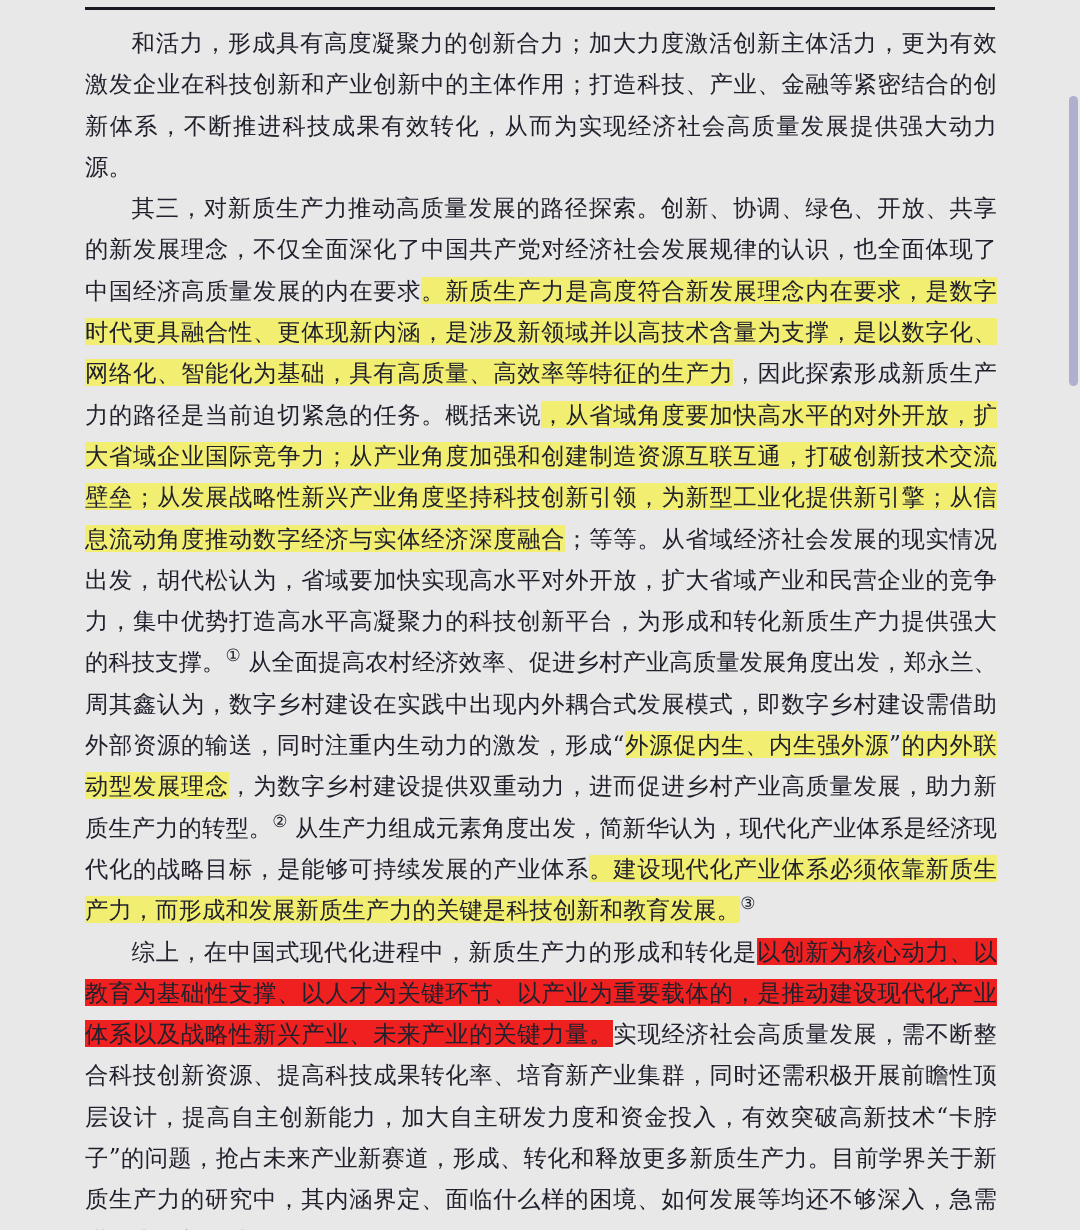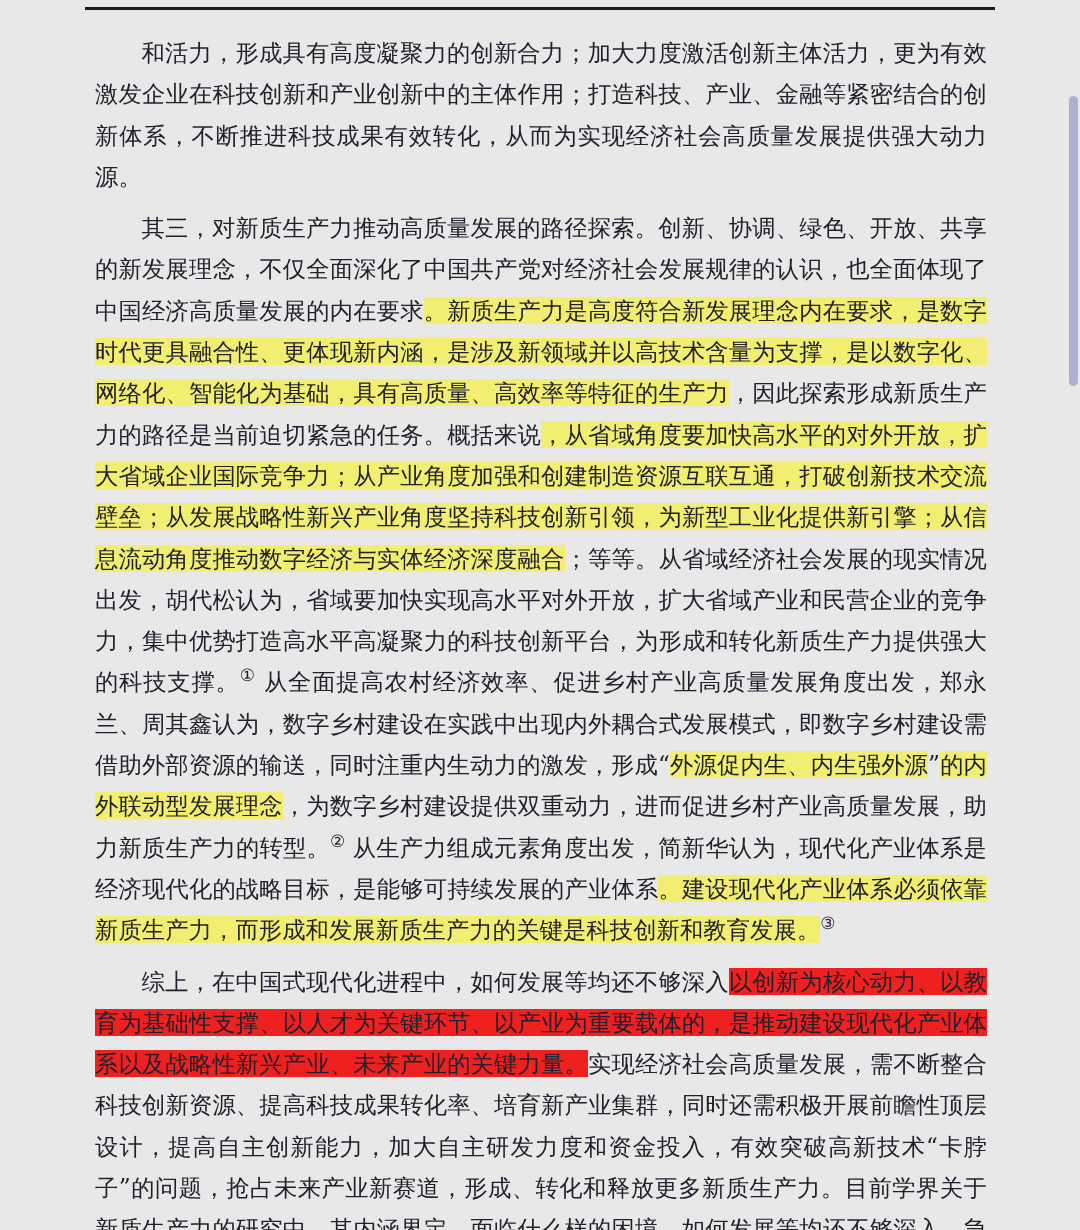--- a/index.html
+++ b/index.html
@@ -29,21 +29,21 @@
     height: 3px;
     background: #1a1a22;
   }
   .content {
     position: absolute;
     left: 85px;
     top: 22px;
     width: 912px;
   }
   p {
-    margin: 10px;
+    margin: 0;
     font-size: 23.3px;
     line-height: 41.3px;
     color: #20212c;
     text-align: justify;
     text-justify: inter-character;
     letter-spacing: 0.1px;
   }
   p.indent { text-indent: 2em; }
   .hl {
     background: #f2ee72;
@@ -85,21 +85,21 @@
 <div class="page">
 
   <div class="top-rule"></div>
 
   <div class="content">
 
     <p class="indent"><span>和活力，形成具有高度凝聚力的创新合力；加大力度激活创新主体活力，更为有效激发企业在科技创新和产业创新中的主体作用；打造科技、产业、金融等紧密结合的创新体系，不断推进科技成果有效转化，从而为实现经济社会高质量发展提供强大动力源。</span></p>
 
     <p class="indent"><span>其三，对新质生产力推动高质量发展的路径探索。创新、协调、绿色、开放、共享的新发展理念，不仅全面深化了中国共产党对经济社会发展规律的认识，也全面体现了中国经济高质量发展的内在要求</span><span class="hl">。新质生产力是高度符合新发展理念内在要求，是数字时代更具融合性、更体现新内涵，是涉及新领域并以高技术含量为支撑，是以数字化、网络化、智能化为基础，具有高质量、高效率等特征的生产力</span><span>，因此探索形成新质生产力的路径是当前迫切紧急的任务。概括来说</span><span class="hl">，从省域角度要加快高水平的对外开放，扩大省域企业国际竞争力；从产业角度加强和创建制造资源互联互通，打破创新技术交流壁垒；从发展战略性新兴产业角度坚持科技创新引领，为新型工业化提供新引擎；从信息流动角度推动数字经济与实体经济深度融合</span><span>；等等。从省域经济社会发展的现实情况出发，胡代松认为，省域要加快实现高水平对外开放，扩大省域产业和民营企业的竞争力，集中优势打造高水平高凝聚力的科技创新平台，为形成和转化新质生产力提供强大的科技支撑。</span><span class="fn">①</span><span> 从全面提高农村经济效率、促进乡村产业高质量发展角度出发，郑永兰、周其鑫认为，数字乡村建设在实践中出现内外耦合式发展模式，即数字乡村建设需借助外部资源的输送，同时注重内生动力的激发，形成“</span><span class="hl">外源促内生、内生强外源</span><span>”</span><span class="hl">的内外联动型发展理念</span><span>，为数字乡村建设提供双重动力，进而促进乡村产业高质量发展，助力新质生产力的转型。</span><span class="fn">②</span><span> 从生产力组成元素角度出发，简新华认为，现代化产业体系是经济现代化的战略目标，是能够可持续发展的产业体系</span><span class="hl">。建设现代化产业体系必须依靠新质生产力，而形成和发展新质生产力的关键是科技创新和教育发展。</span><span class="fn">③</span></p>
 
-    <p class="indent"><span>综上，在中国式现代化进程中，如何发展等均还不够深入</span><span class="hlr">以创新为核心动力、以教育为基础性支撑、以人才为关键环节、以产业为重要载体的，是推动建设现代化产业体系以及战略性新兴产业、未来产业的关键力量。</span><span>实现经济社会高质量发展，需不断整合科技创新资源、提高科技成果转化率、培育新产业集群，同时还需积极开展前瞻性顶层设计，提高自主创新能力，加大自主研发力度和资金投入，有效突破高新技术“卡脖子”的问题，抢占未来产业新赛道，形成、转化和释放更多新质生产力。目前学界关于新质生产力的研究中，其内涵界定、面临什么样的困境、如何发展等均还不够深入，急需进一步深入探讨。</span></p>
+    <p class="indent"><span>综上，在中国式现代化进程中，新质生产力的形成和转化是</span><span class="hlr">以创新为核心动力、以教育为基础性支撑、以人才为关键环节、以产业为重要载体的，是推动建设现代化产业体系以及战略性新兴产业、未来产业的关键力量。</span><span>实现经济社会高质量发展，需不断整合科技创新资源、提高科技成果转化率、培育新产业集群，同时还需积极开展前瞻性顶层设计，提高自主创新能力，加大自主研发力度和资金投入，有效突破高新技术“卡脖子”的问题，抢占未来产业新赛道，形成、转化和释放更多新质生产力。目前学界关于新质生产力的研究中，其内涵界定、面临什么样的困境、如何发展等均还不够深入，急需进一步深入探讨。</span></p>
 
   </div>
 
   <div class="scrollbar-track">
     <div class="scrollbar-thumb"></div>
   </div>
 
 </div>
 
 </body></html>

